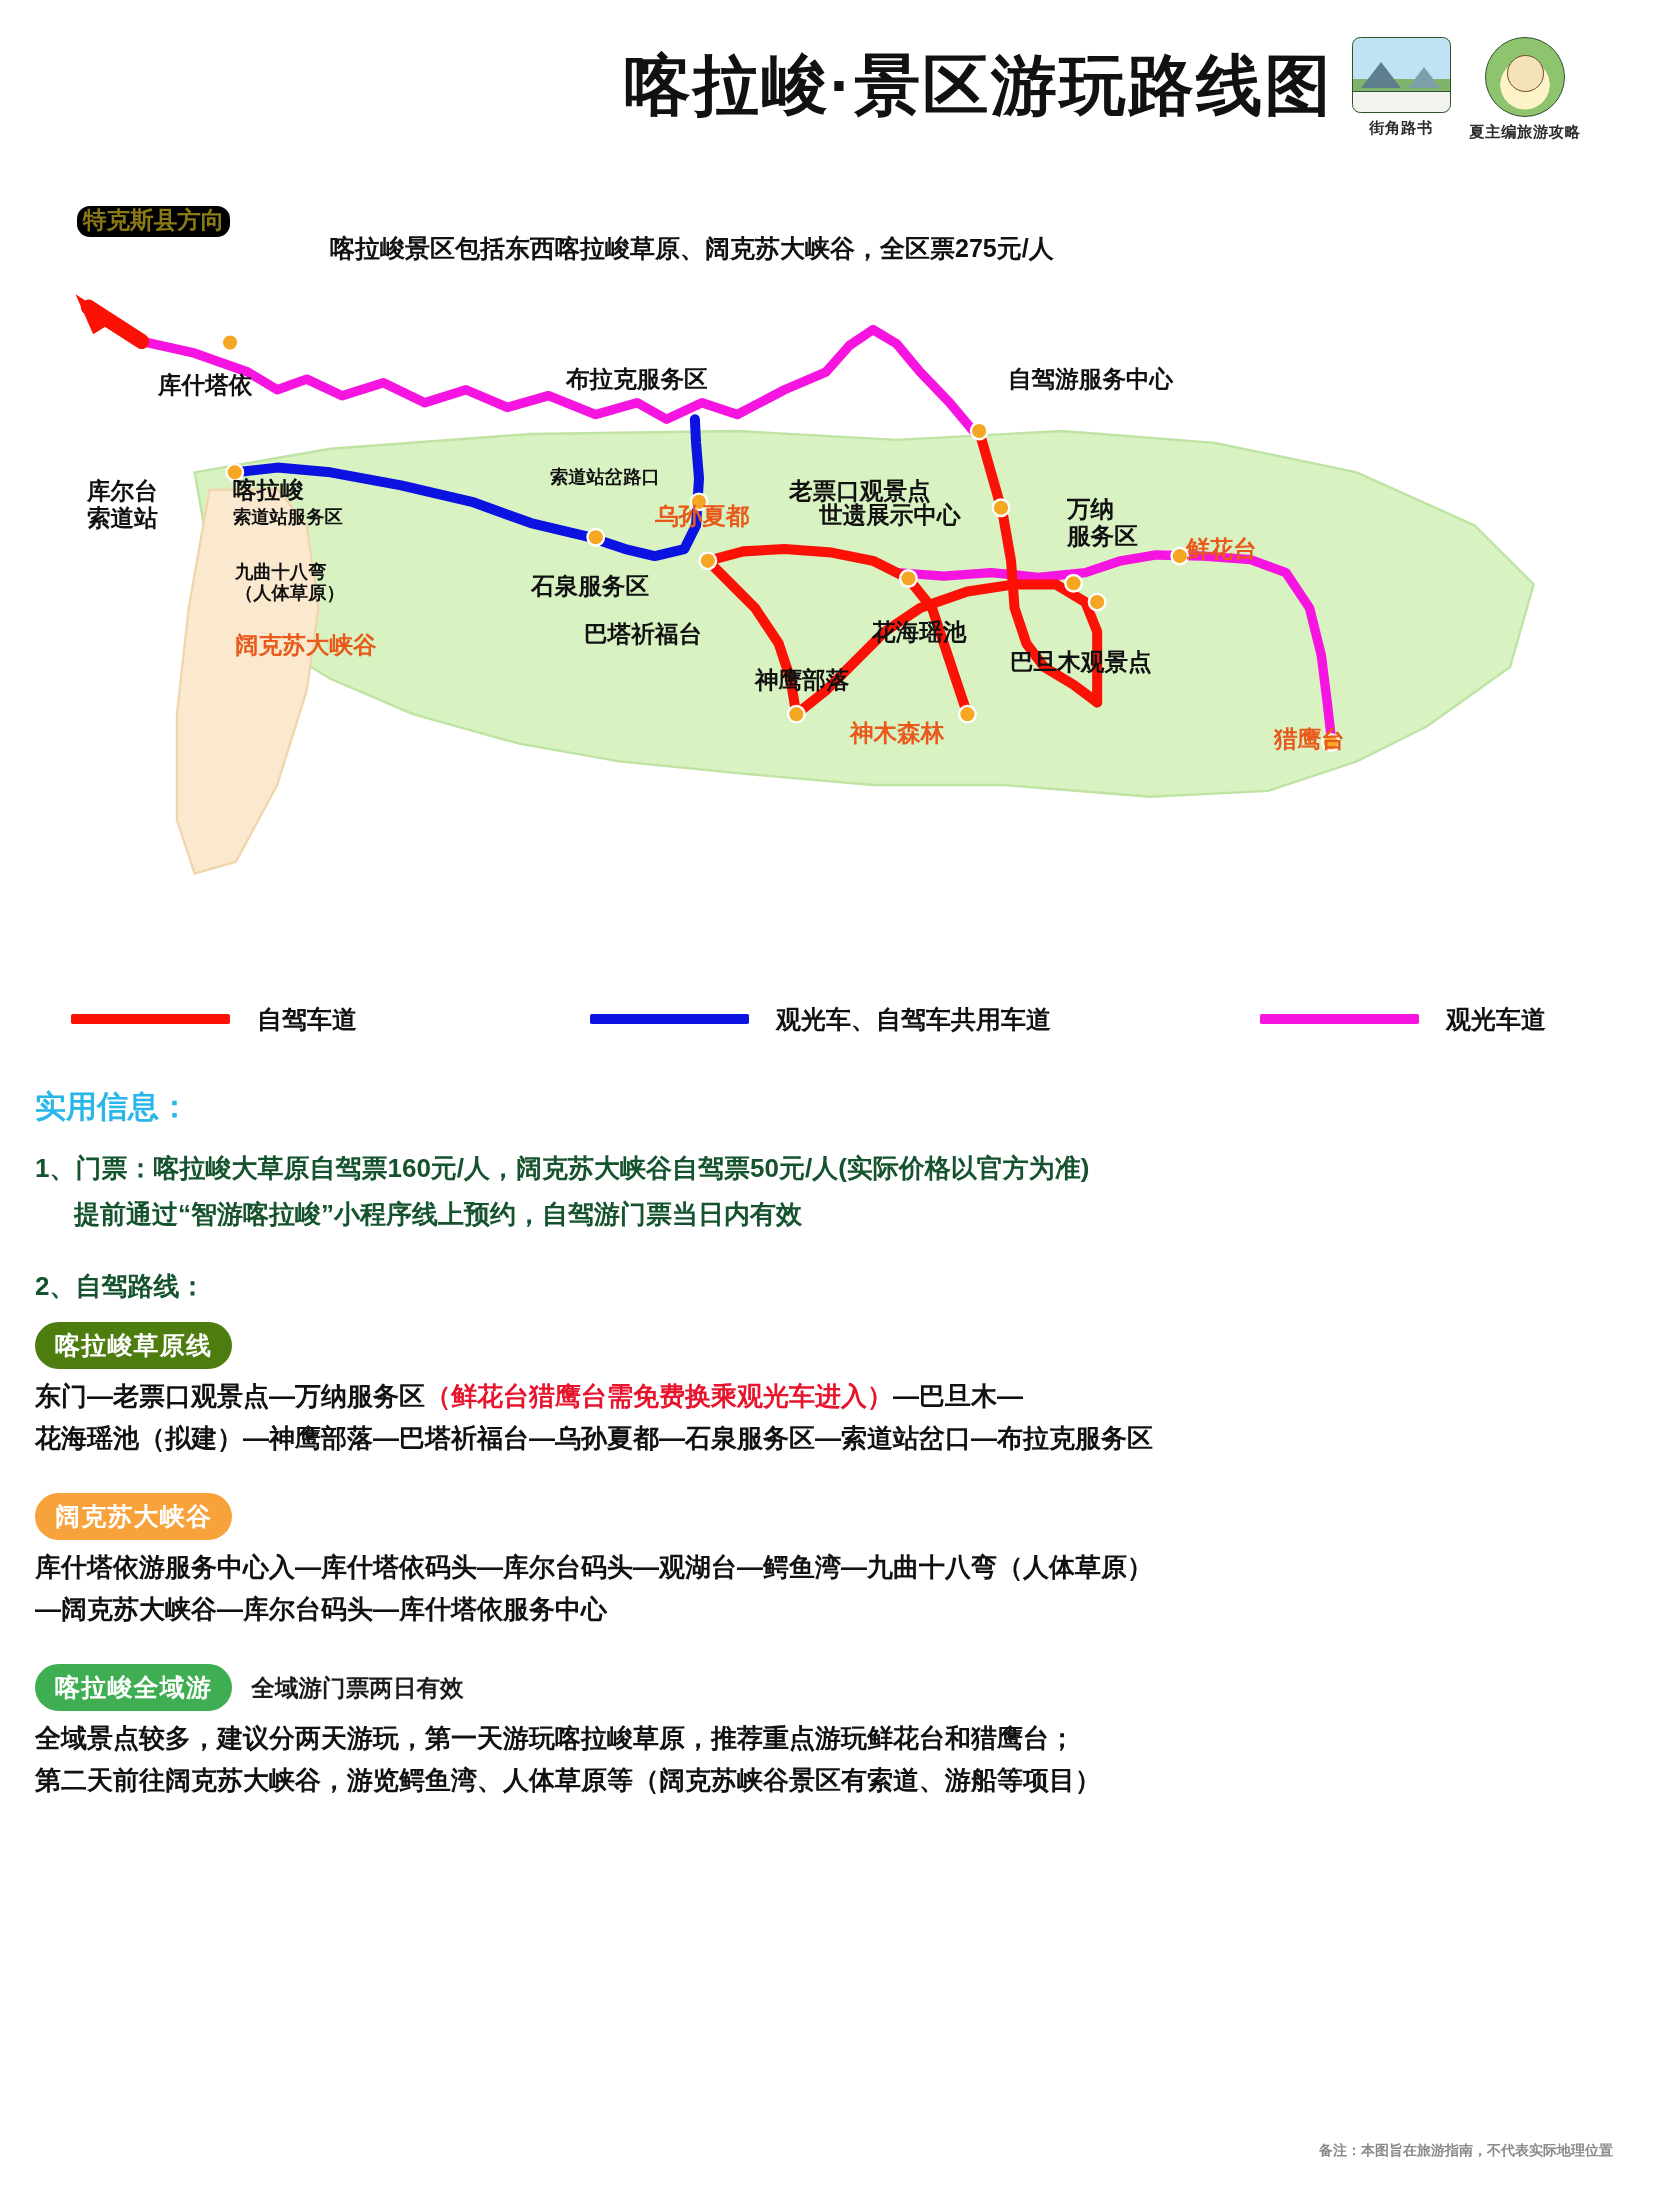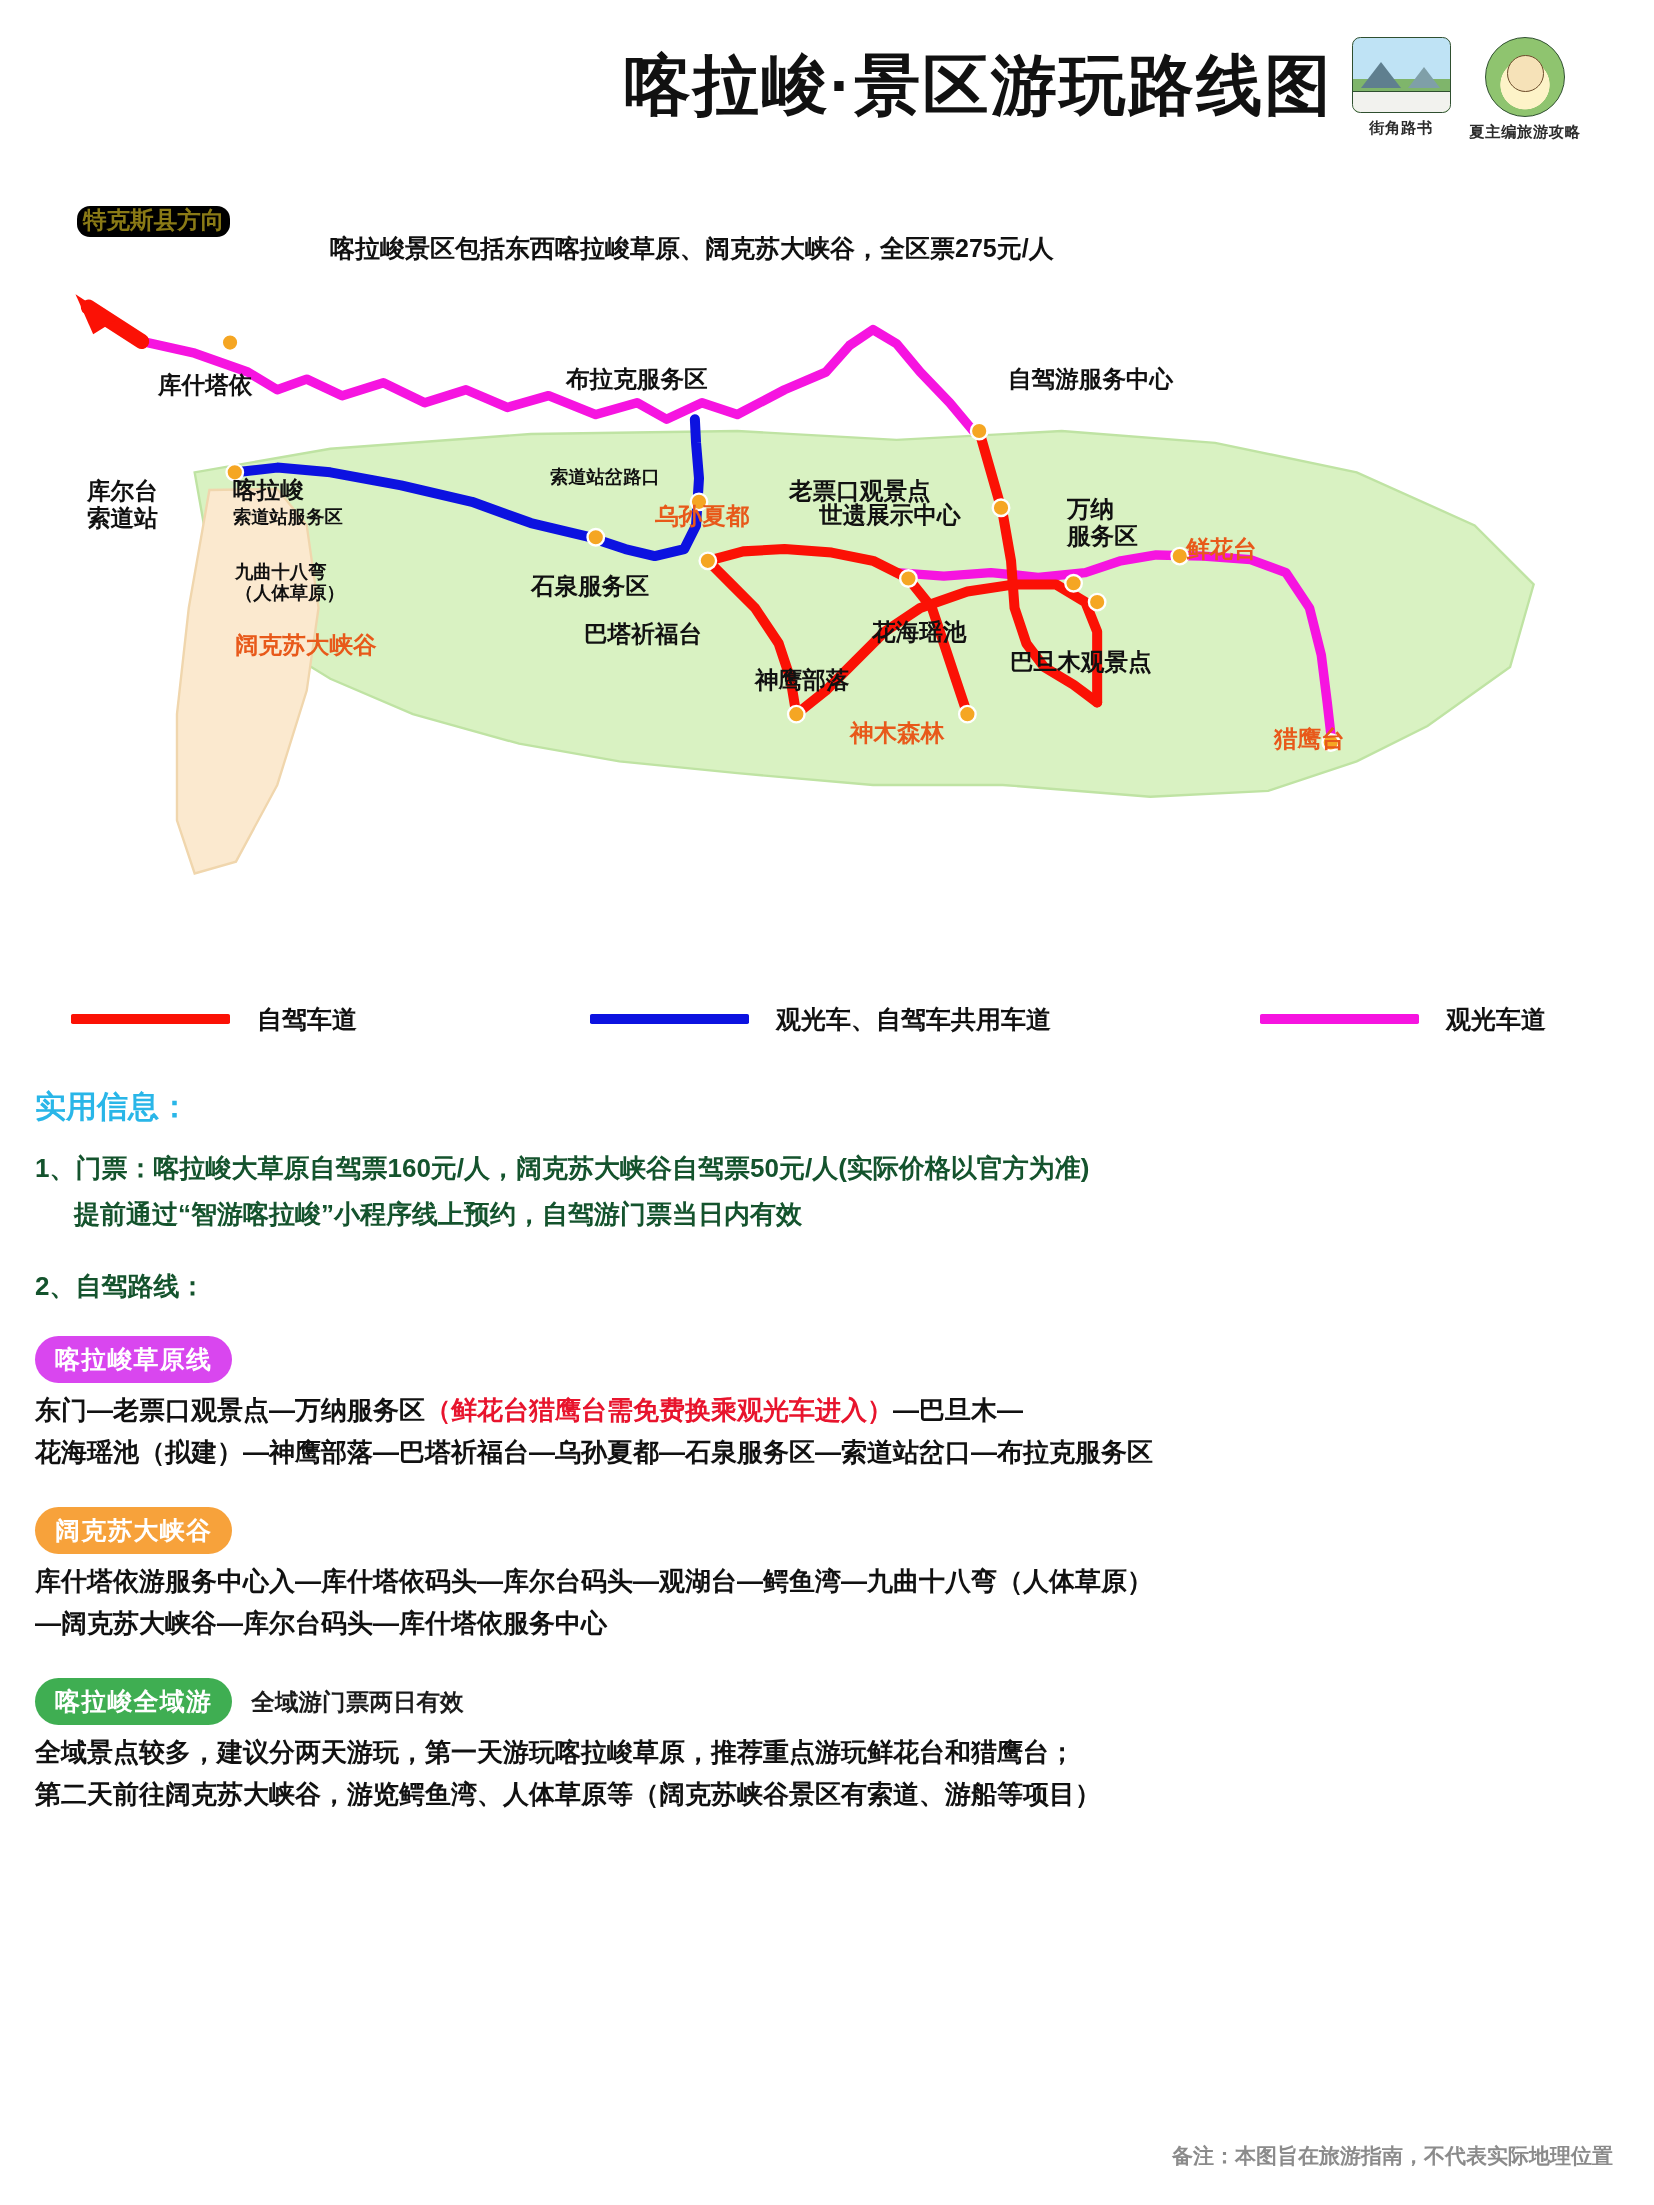--- a/index.html
+++ b/index.html
@@ -203,21 +203,21 @@
   }
   .pill {
     display: inline-block;
     color: #ffffff;
     font-size: 25px;
     font-weight: bold;
     padding: 7px 20px;
     border-radius: 26px;
     letter-spacing: 1.2px;
   }
-  .pill.red { background: #d946ef; margin-top: 14px; }
+  .pill.red { background: #4d7c0f; }
   .pill.orange { background: #f7a23b; }
   .pill.green { background: #3fae52; }
   .pill-note {
     display: inline-block;
     font-size: 23.6px;
     font-weight: bold;
     color: #1b1b1b;
     margin-left: 16.5px;
   }
   .route-line {
@@ -227,21 +227,21 @@
     line-height: 1.6;
     margin: 0;
   }
   .route-hl { color: #e8142d; }
   .block { margin-top: 15.3px; margin-bottom: 7px; }
 
   .footer-note {
     position: absolute;
     right: 41px;
     top: 2142px;
-    font-size: 21px;
+    font-size: 14px;
     color: #8b8b8b;
     font-weight: bold;
   }
 </style>
 </head>
 <body>
 
 <div class="page">
 
   <div class="title">喀拉峻·景区游玩路线图</div>

